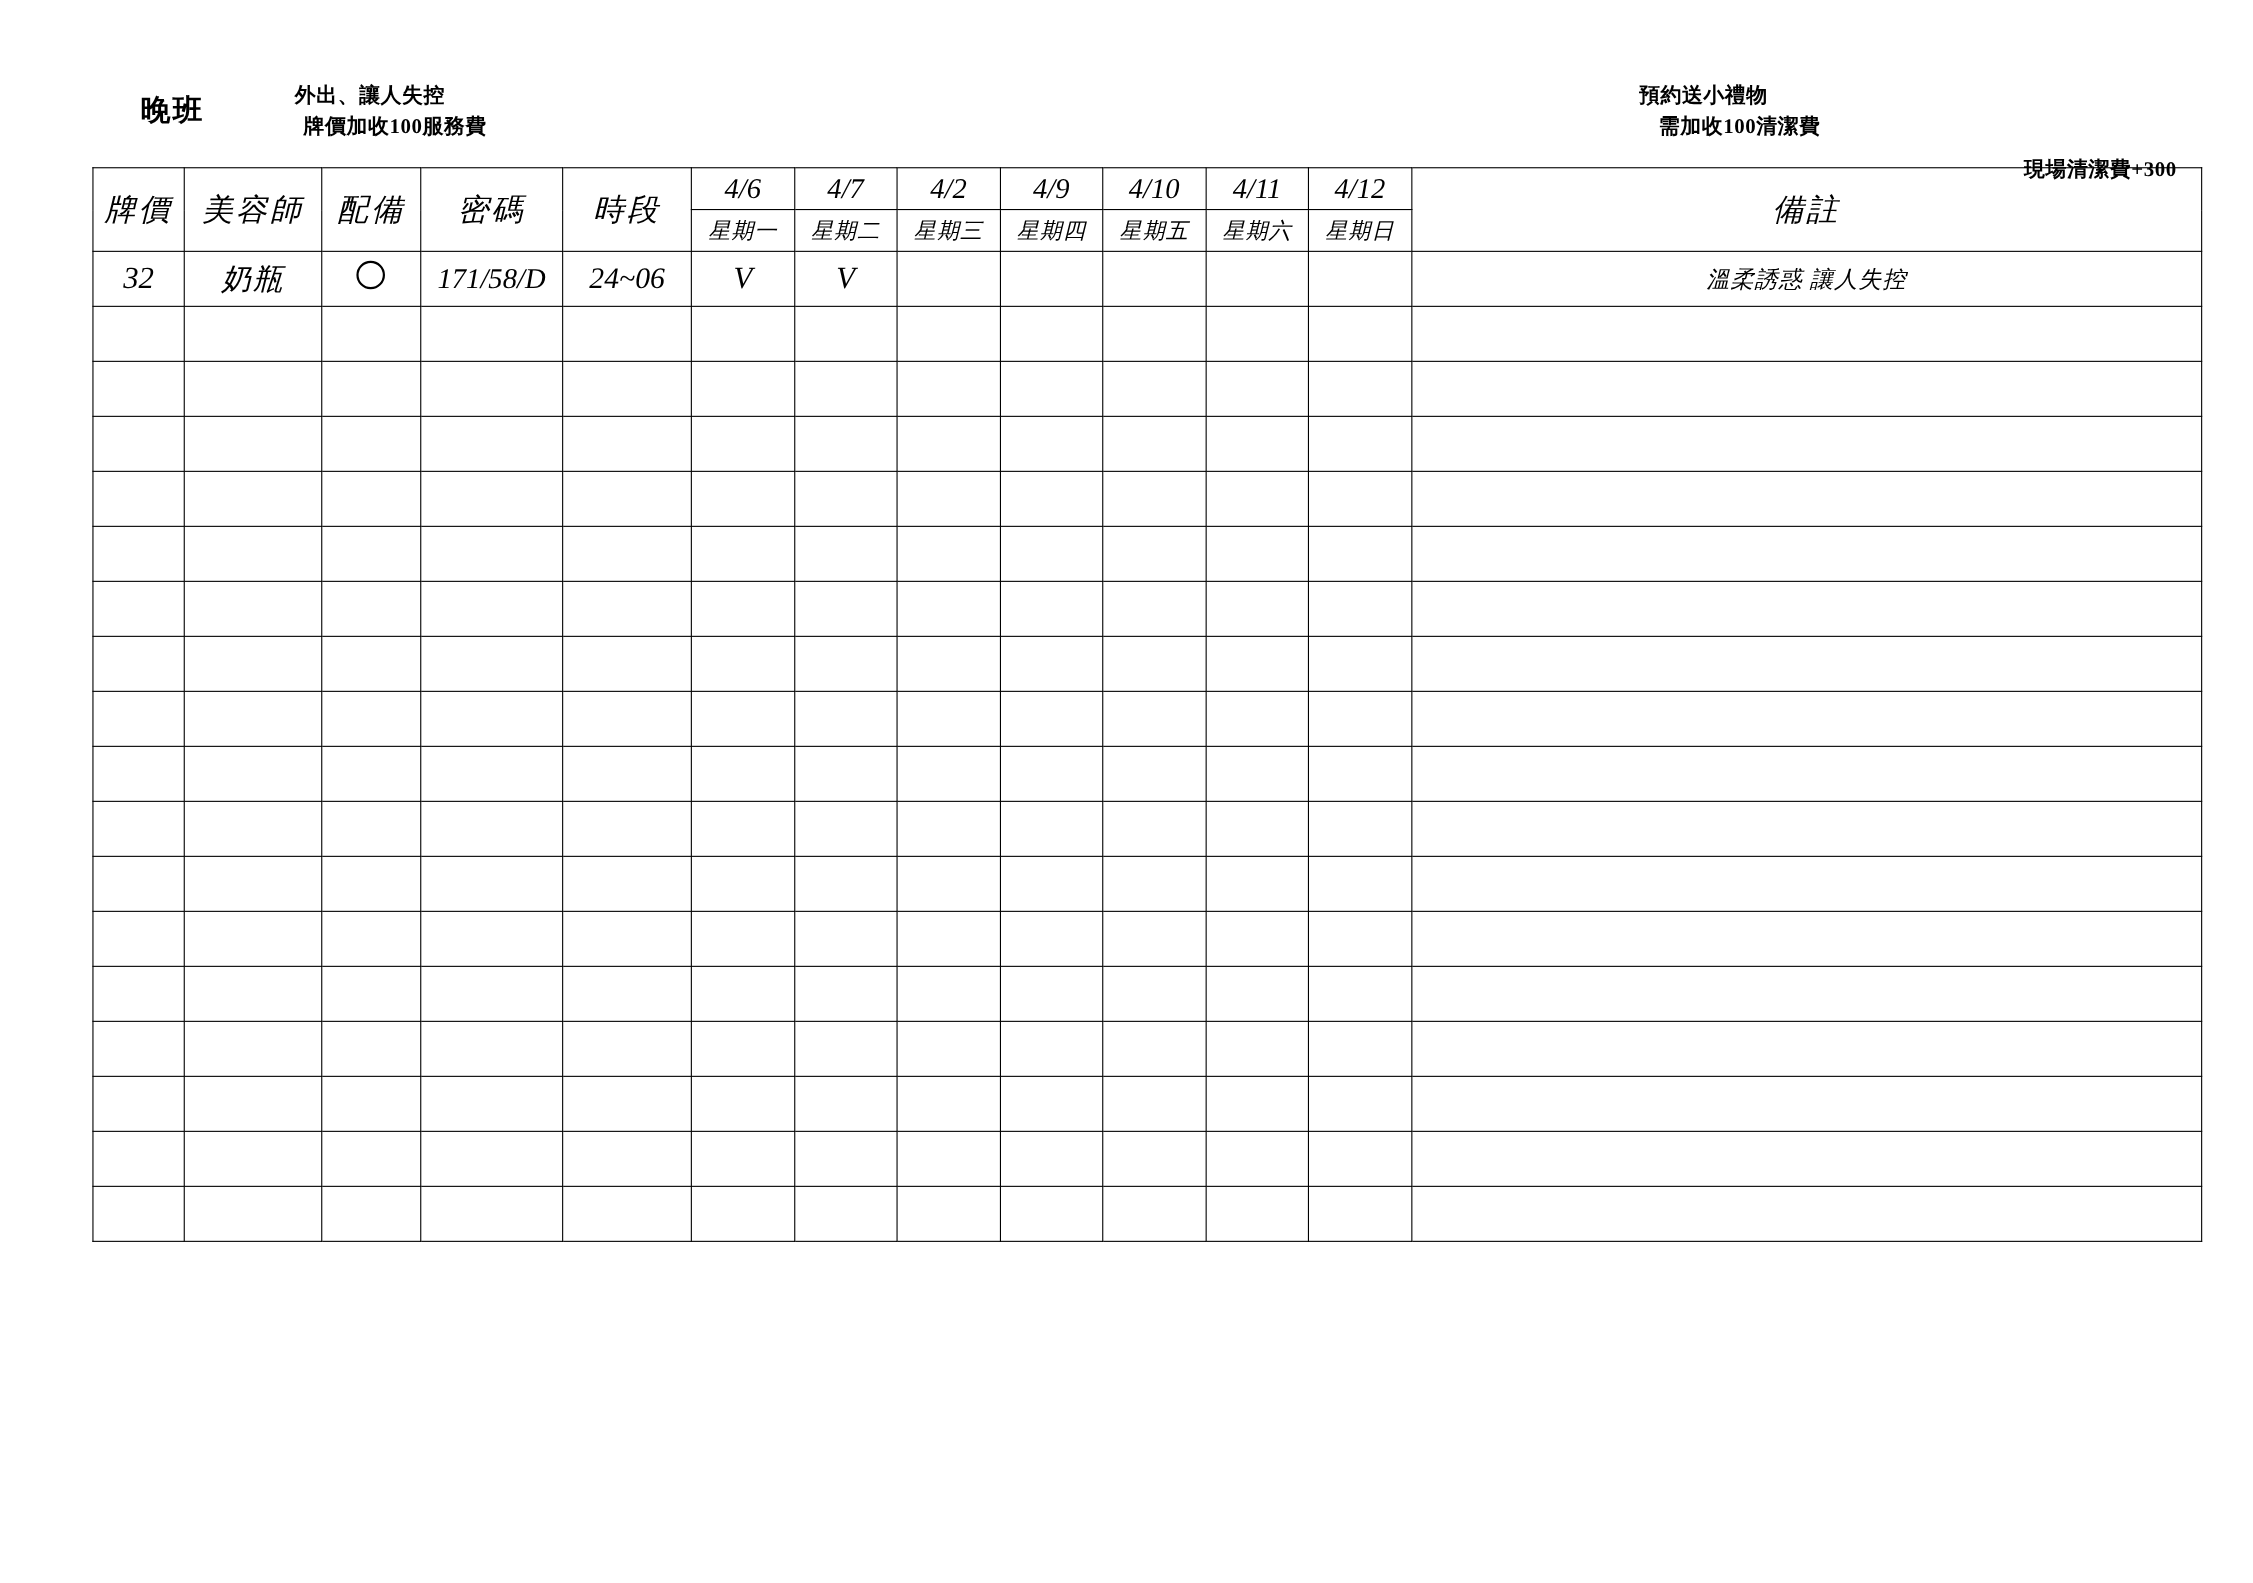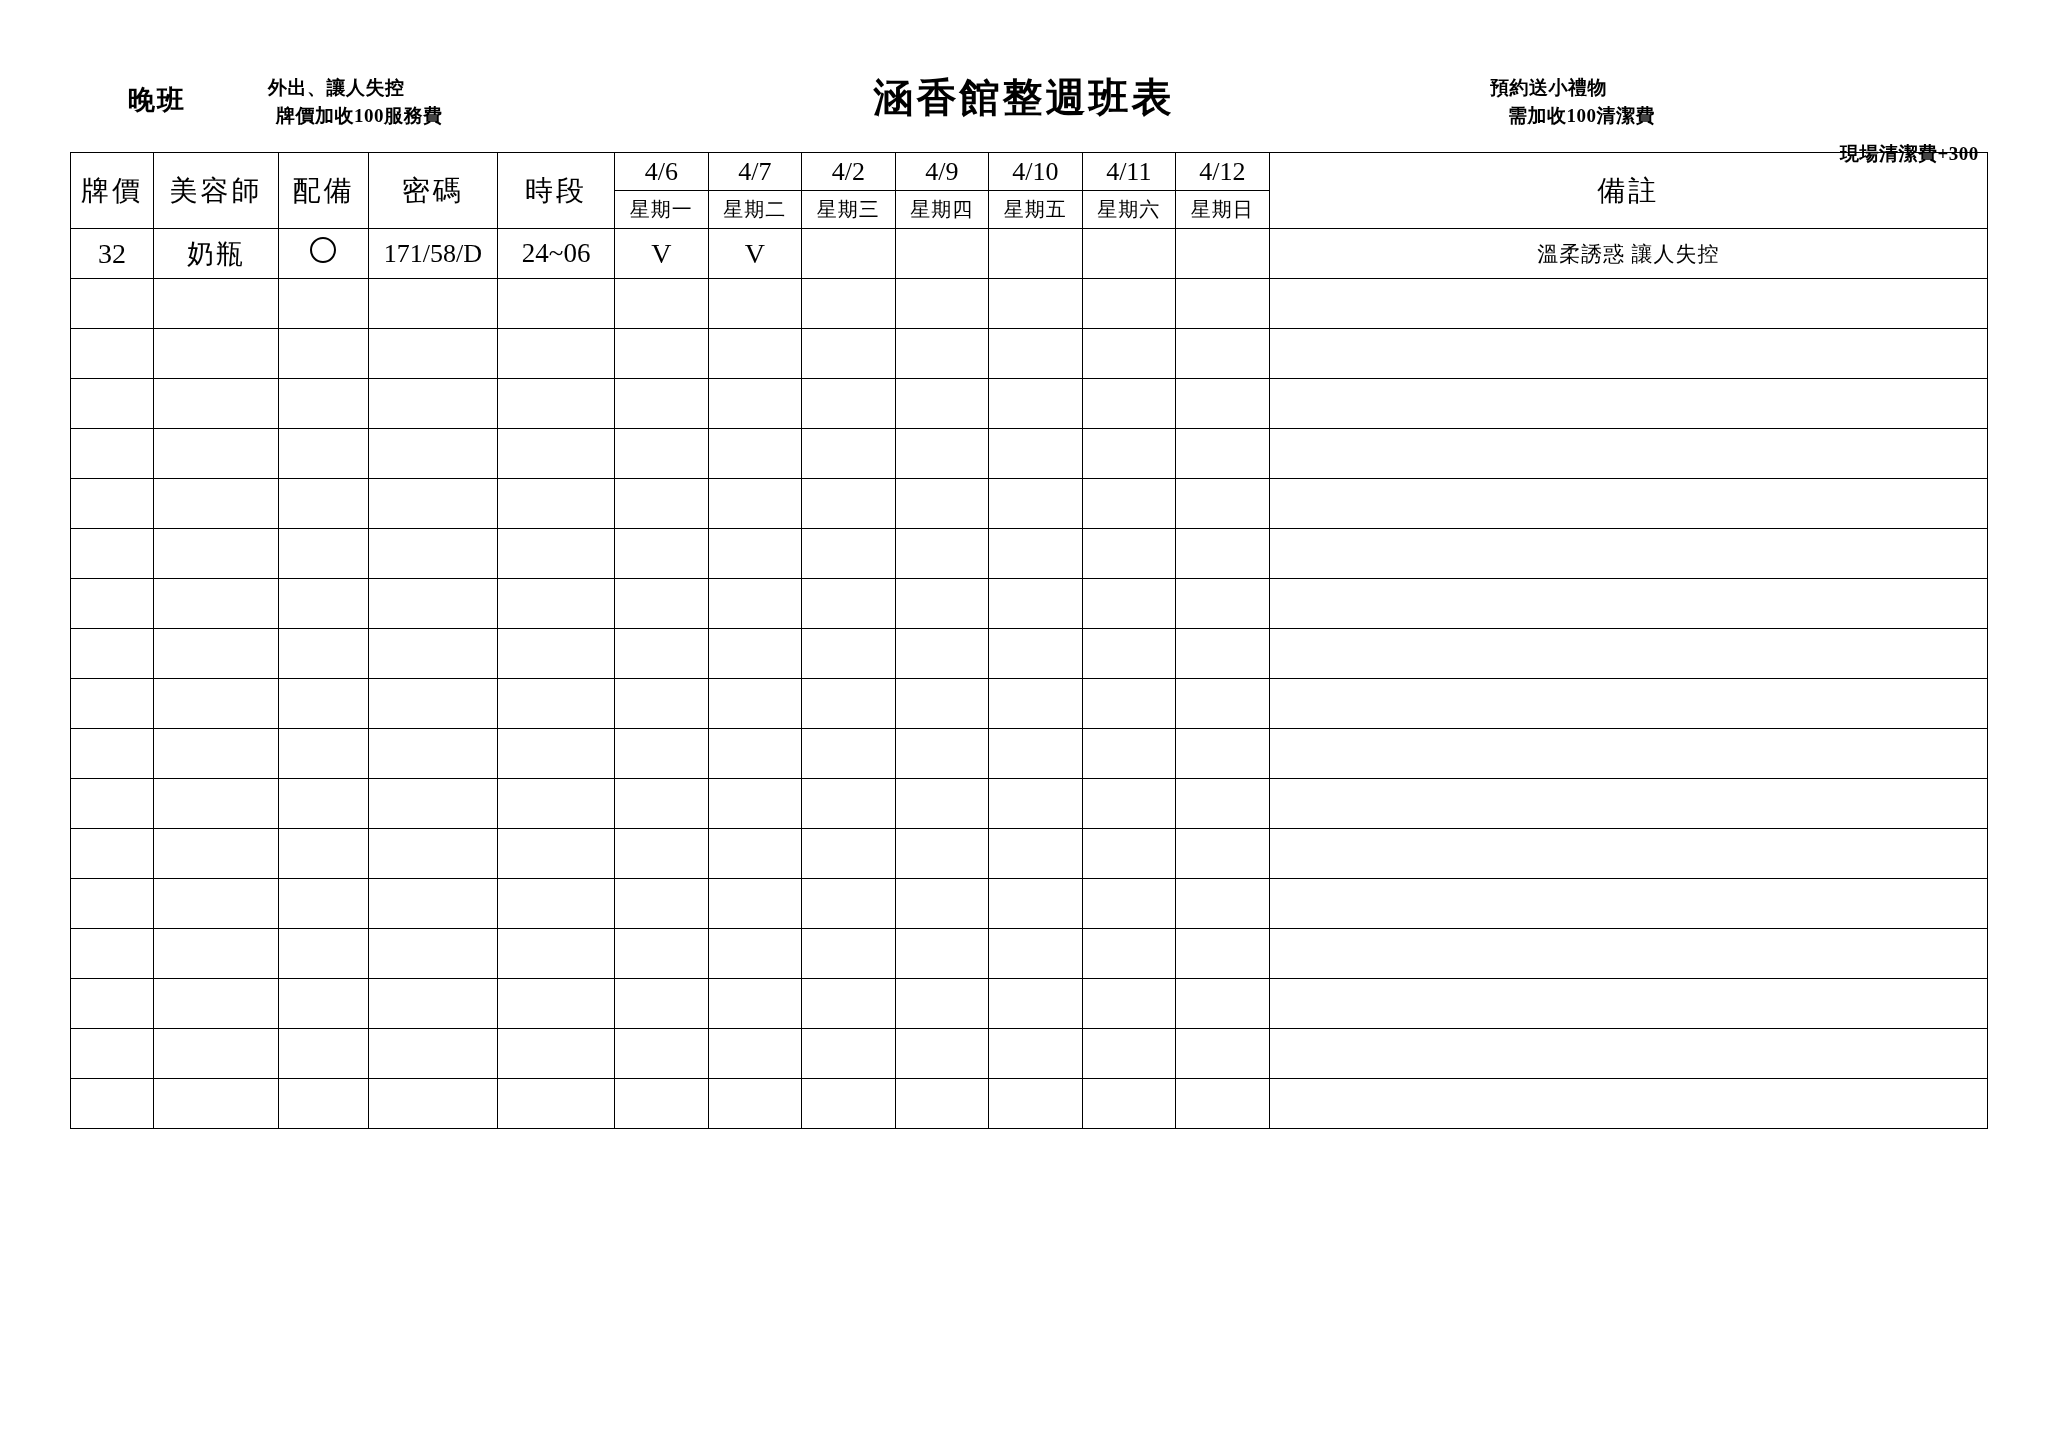--- a/index.html
+++ b/index.html
@@ -74,23 +74,24 @@
     font-size: 19px;
     font-weight: bold;
     letter-spacing: 0.5px;
     white-space: nowrap;
     margin-top: 46px;
   }
 
   
   .tbl-wrap {
     position: absolute;
-    left: 70px;
+    left: 84px;
     top: 152px;
     width: 1770px;
+    font-style: italic;
   }
   table.sched {
     border-collapse: collapse;
     table-layout: fixed;
     width: 1918px;
   }
   table.sched th, table.sched td {
     border: 1px solid #000000;
     padding: 0;
     text-align: center;
@@ -154,21 +155,20 @@
 <div class="page">
 
   <div class="header">
     <div class="hdr-shift">晚班</div>
 
     <div class="hdr-note-left">
       <div>外出、讓人失控</div>
       <div>牌價加收100服務費</div>
     </div>
 
-    <div class="title">涵香館整週班表</div>
 
     <div class="hdr-note-right">
       <div>預約送小禮物</div>
       <div>需加收100清潔費</div>
     </div>
 
     <div class="hdr-note-far">現場清潔費+300</div>
   </div>
 
   <div class="tbl-wrap">

